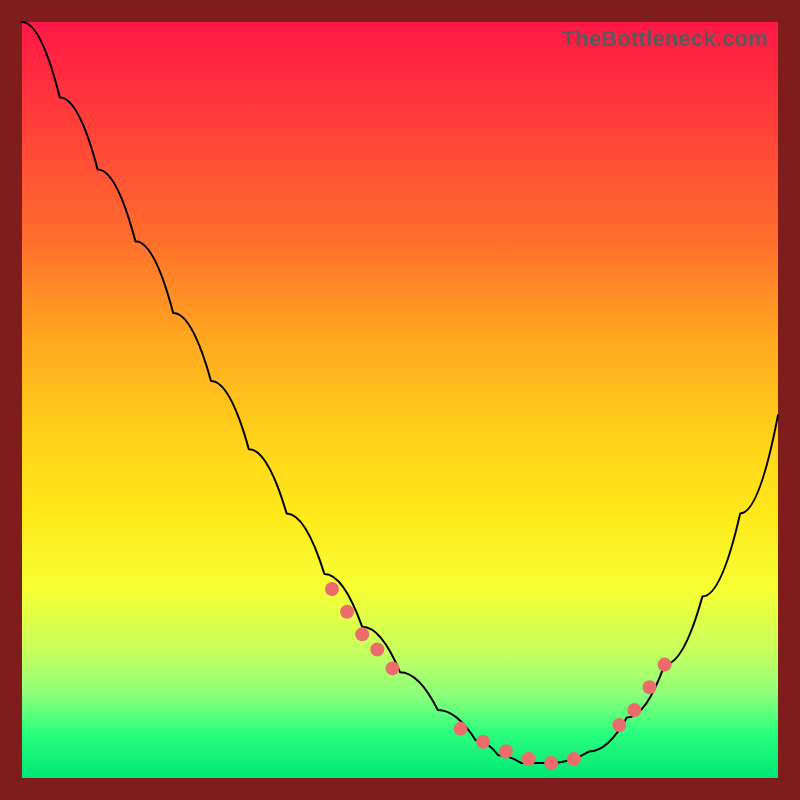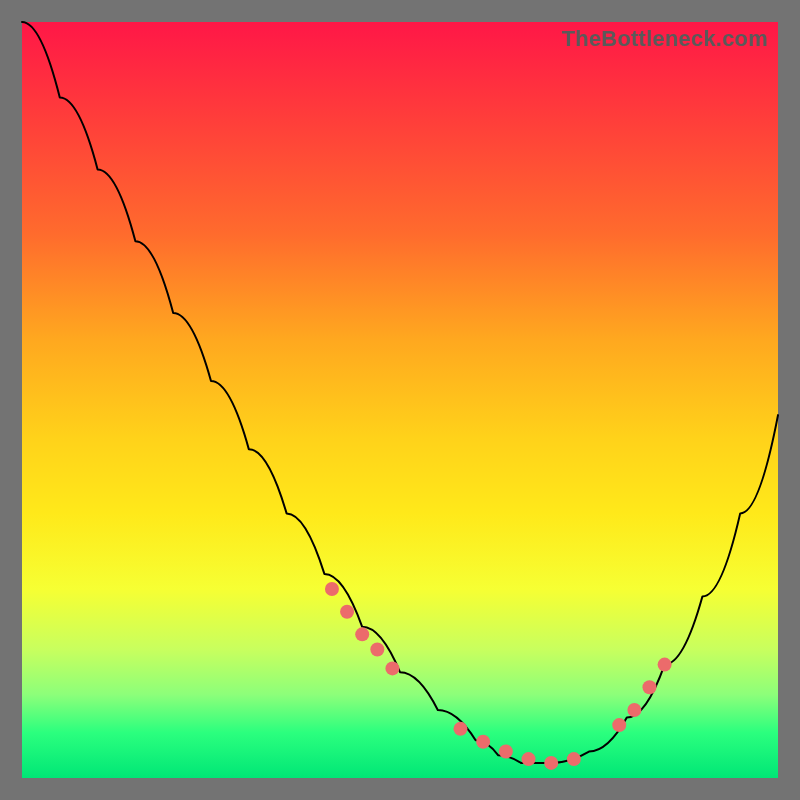--- a/index.html
+++ b/index.html
@@ -1,21 +1,21 @@
 <!DOCTYPE html>
 <html><head>
 <meta charset="utf-8">
 <style>
   * { margin: 0; padding: 0; box-sizing: border-box; }
   html, body { width: 800px; height: 800px; overflow: hidden; background: #000; }
   .frame {
     position: relative;
     width: 800px;
     height: 800px;
-    background: #737373;
+    background: #7f1d1d;
   }
   .plot-area {
     position: absolute;
     left: 22px;
     top: 22px;
     width: 756px;
     height: 756px;
     background: linear-gradient(to bottom,
       #ff1747 0%,
       #ff3b3b 12%,

